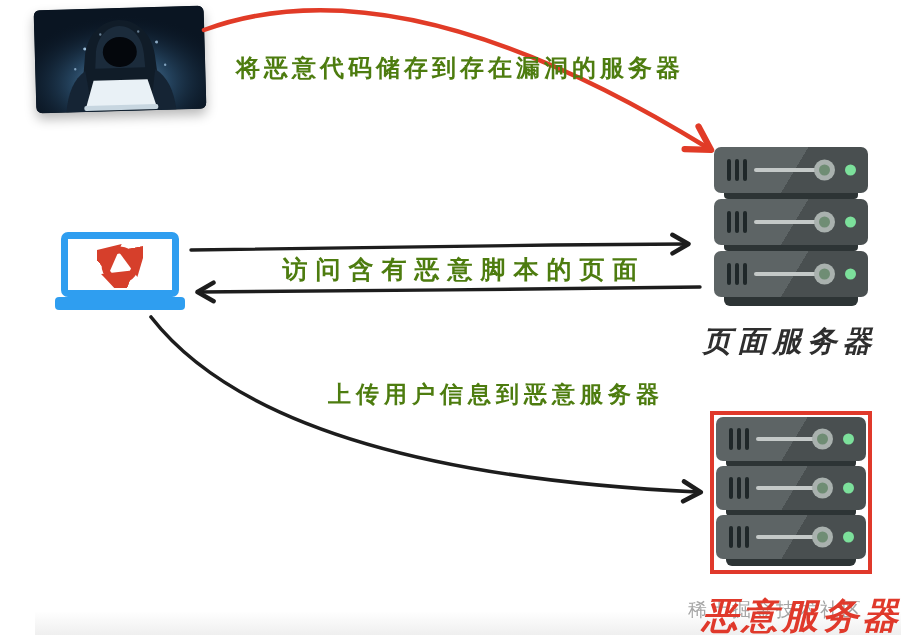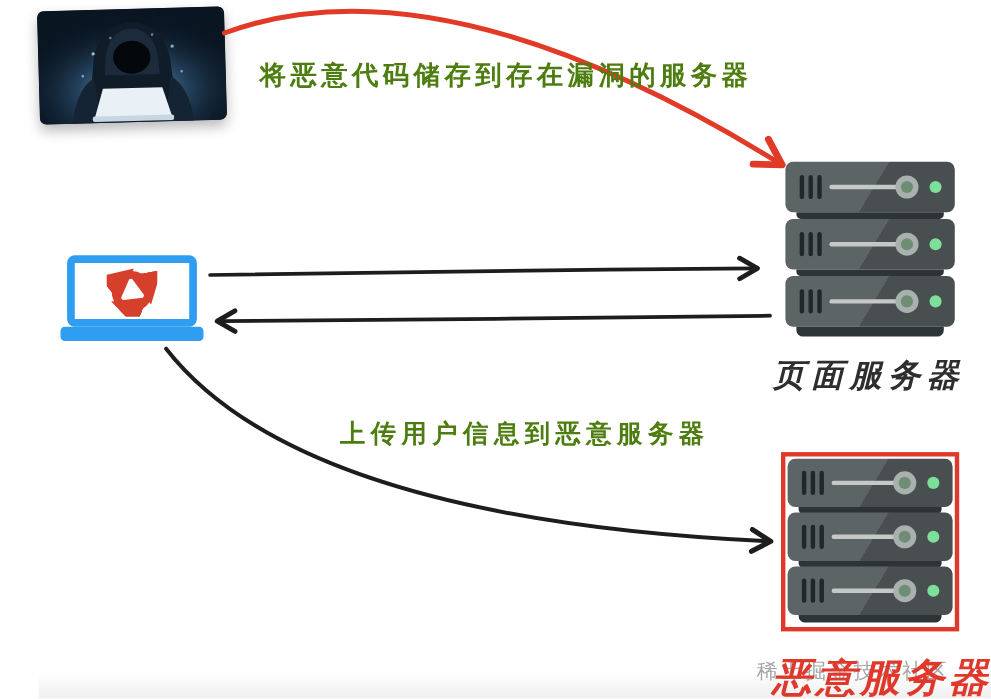--- a/index.html
+++ b/index.html
@@ -18,21 +18,21 @@
   }
   .photo svg{display:block;}
 
   
   .caption{
     position:absolute;color:#4d7c0f;text-align:center;
     font-weight:bold;white-space:nowrap;
   }
   .cap-store{left:222px;top:52px;width:476px;font-size:24px;letter-spacing:4px;}
   .cap-visit{left:252px;top:253px;width:424px;font-size:25px;letter-spacing:8px;}
-  .cap-upload{left:290px;top:379px;width:374px;font-size:23px;letter-spacing:5px;}
+  .cap-upload{left:290px;top:379px;width:374px;font-size:23px;letter-spacing:5px;text-align:right;}
 
   .server-label{
     position:absolute;text-align:center;font-weight:bold;white-space:nowrap;
     color:#2e2e2e;
     font-style:italic;
   }
   .label-page{left:696px;top:322px;width:188px;font-size:29px;letter-spacing:6px;}
   .label-malicious{left:702px;top:592px;width:176px;font-size:36px;letter-spacing:4px;color:#e0392b;z-index:3;}
 
   .watermark{
@@ -141,20 +141,21 @@
         <path d="M2,1.5 L11.5,7 L2,12.5" fill="none" stroke="#1d1d1d" stroke-width="2.6" stroke-linecap="round" stroke-linejoin="round"></path>
       </marker>
     </defs>
     <path d="M204,30 Q400,-42 708,148" fill="none" stroke="#e13b27" stroke-width="4.5" stroke-linecap="round" marker-end="url(#headRed)"></path>
     <path d="M191,250 C350,247 520,245 686,244" fill="none" stroke="#1d1d1d" stroke-width="3.4" stroke-linecap="round" marker-end="url(#headBlack)"></path>
     <path d="M700,287 C540,289 360,291 200,292" fill="none" stroke="#1d1d1d" stroke-width="3.4" stroke-linecap="round" marker-end="url(#headBlack)"></path>
     <path d="M151,317 Q272,472 698,492" fill="none" stroke="#1d1d1d" stroke-width="3.6" stroke-linecap="round" marker-end="url(#headBlack)"></path>
   </svg>
 
   <div class="caption cap-store">将恶意代码储存到存在漏洞的服务器</div>
+  <div class="caption cap-visit">访问含有恶意脚本的页面</div>
   <div class="caption cap-upload">上传用户信息到恶意服务器</div>
 
   <div class="laptop">
     <div class="laptop-frame">
       <svg width="46" height="46" viewBox="0 0 46 46">
         <defs>
           <marker id="headCyc" viewBox="0 0 10 10" refX="5" refY="5" markerWidth="4.2" markerHeight="4.2" orient="auto">
             <path d="M0,0 L10,5 L0,10 Z" fill="#d63f2b"></path>
           </marker>
         </defs>

